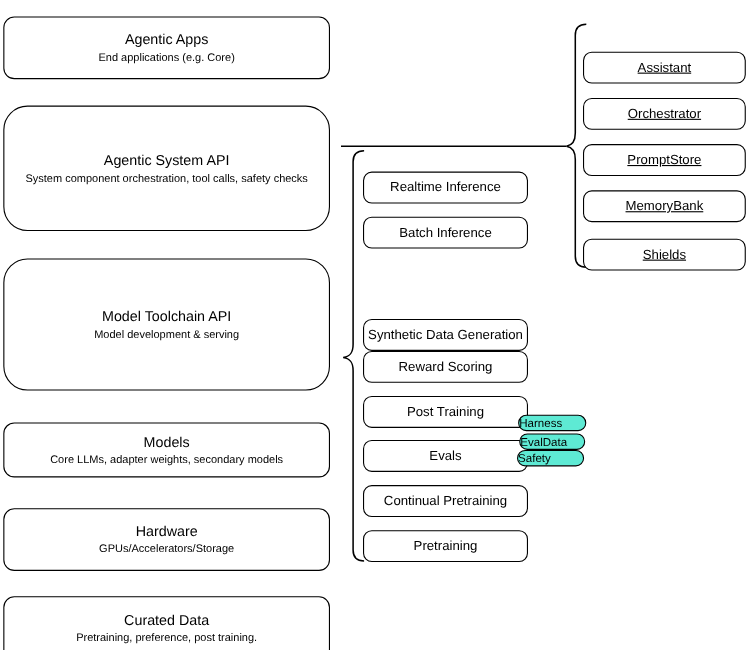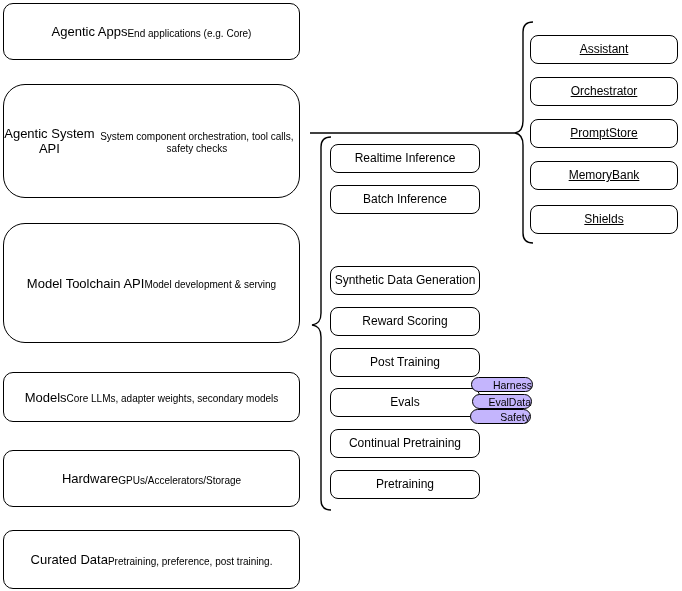--- a/index.html
+++ b/index.html
@@ -7,43 +7,44 @@
   .canvas { position: relative; width: 682px; height: 591px; background: #ffffff; overflow: hidden; }
   .overlay { position: absolute; left: 0; top: 0; pointer-events: none; }
   .overlay path, .overlay line { fill: none; stroke: #000000; stroke-width: 1.4; }
 
   .node {
     position: absolute;
     box-sizing: border-box;
     background: #ffffff;
     border: 1.4px solid #000000;
     display: flex;
-    flex-direction: row;
+    flex-direction: column;
     align-items: center;
     justify-content: center;
     text-align: center;
+    margin-top: 12px;
   }
   .left-node { left: 3px; width: 297px; border-radius: 10px; }
   .left-node.big { border-radius: 22px; }
   .left-node .title { font-size: 13px; line-height: 15px; }
   .left-node .subtitle { font-size: 10px; line-height: 12px; margin-top: 4px; }
 
   .mid-node { left: 330px; width: 150px; height: 29px; border-radius: 8px; }
   .right-node { left: 530px; width: 148px; height: 29px; border-radius: 8px; text-decoration: underline; }
   .mid-node .label, .right-node .label { font-size: 12px; line-height: 13px; }
 
   .pill {
     position: absolute;
     box-sizing: border-box;
-    background: #c4b5fd;
+    background: #5eead4;
     border: 1.4px solid #000000;
     border-radius: 999px;
     display: flex;
     align-items: center;
-    justify-content: flex-end;
+    justify-content: flex-start;
     font-size: 10.5px;
     z-index: 5;
   }
 </style>
 </head>
 <body>
 
 <div class="canvas">
 
   <svg class="overlay" width="682" height="591" viewBox="0 0 682 591">
@@ -81,21 +82,21 @@
     <div class="title">Curated Data</div>
     <div class="subtitle">Pretraining, preference, post training.</div>
   </div>
 
   <div class="node mid-node" style="top:144px">
     <div class="label">Realtime Inference</div>
   </div>
   <div class="node mid-node" style="top:185px">
     <div class="label">Batch Inference</div>
   </div>
-  <div class="node mid-node" style="top:266px">
+  <div class="node mid-node" style="top:278px">
     <div class="label">Synthetic Data Generation</div>
   </div>
   <div class="node mid-node" style="top:307px">
     <div class="label">Reward Scoring</div>
   </div>
   <div class="node mid-node" style="top:348px">
     <div class="label">Post Training</div>
   </div>
   <div class="node mid-node" style="top:388px">
     <div class="label">Evals</div>

